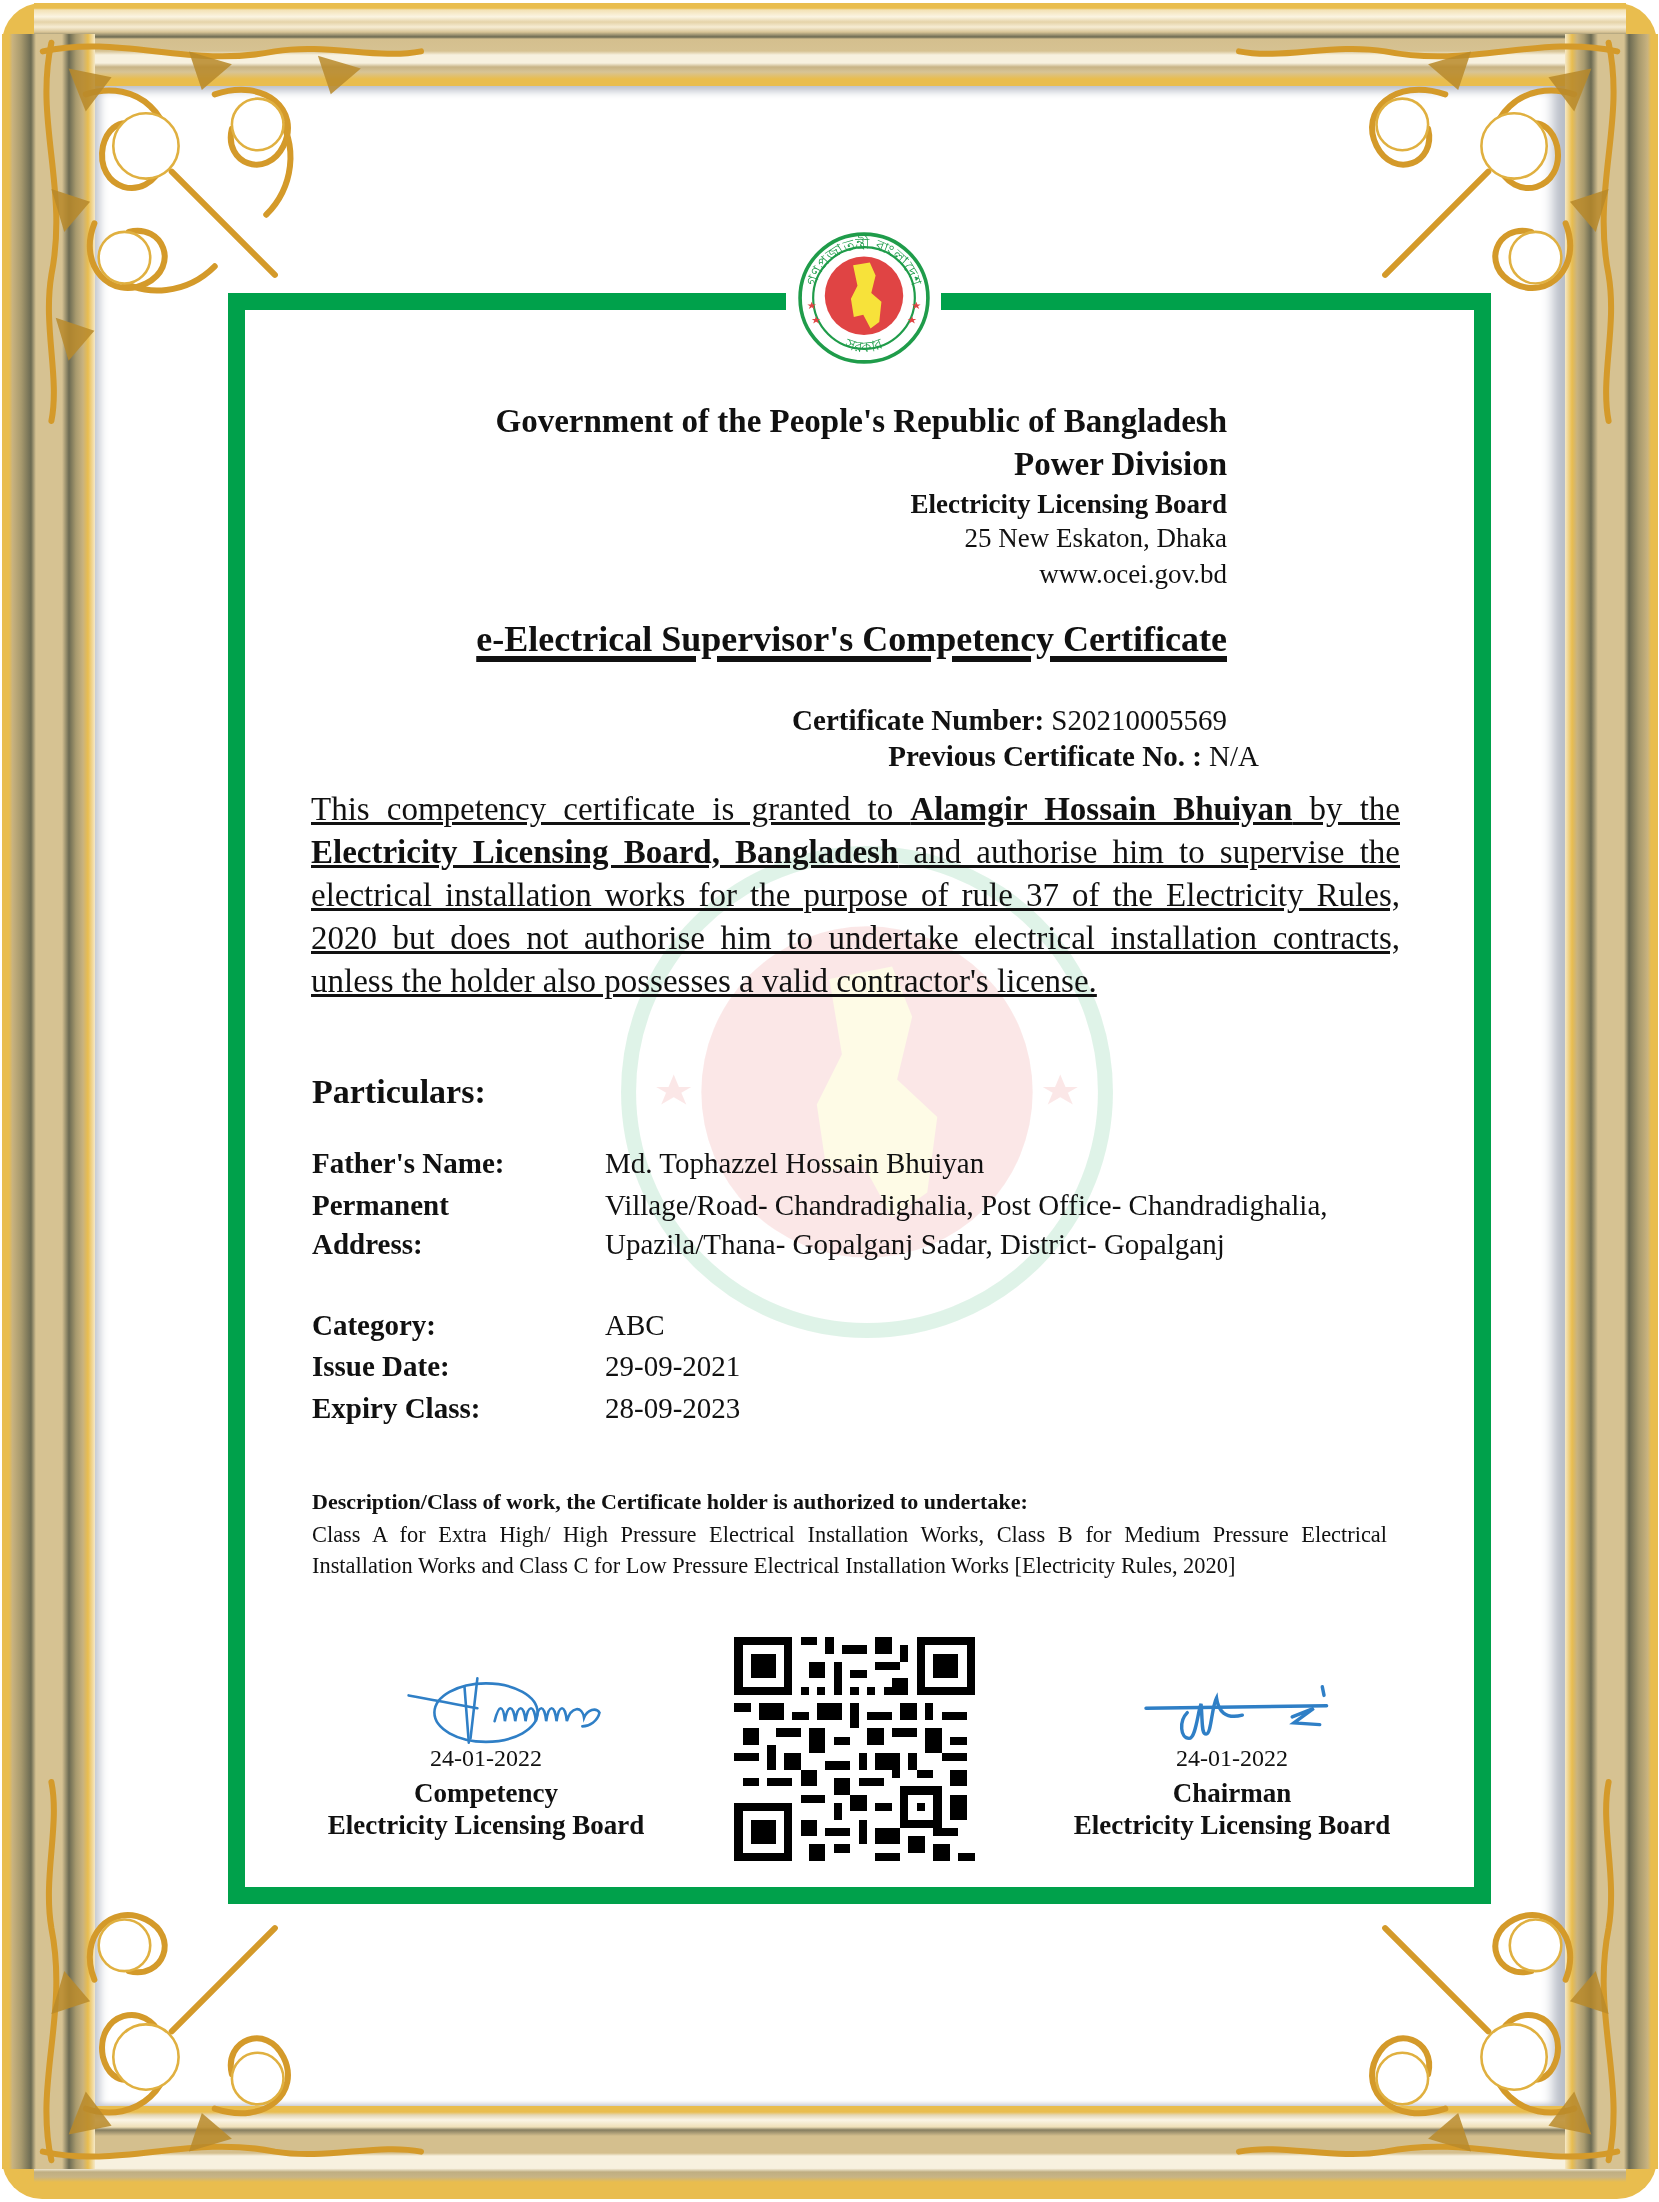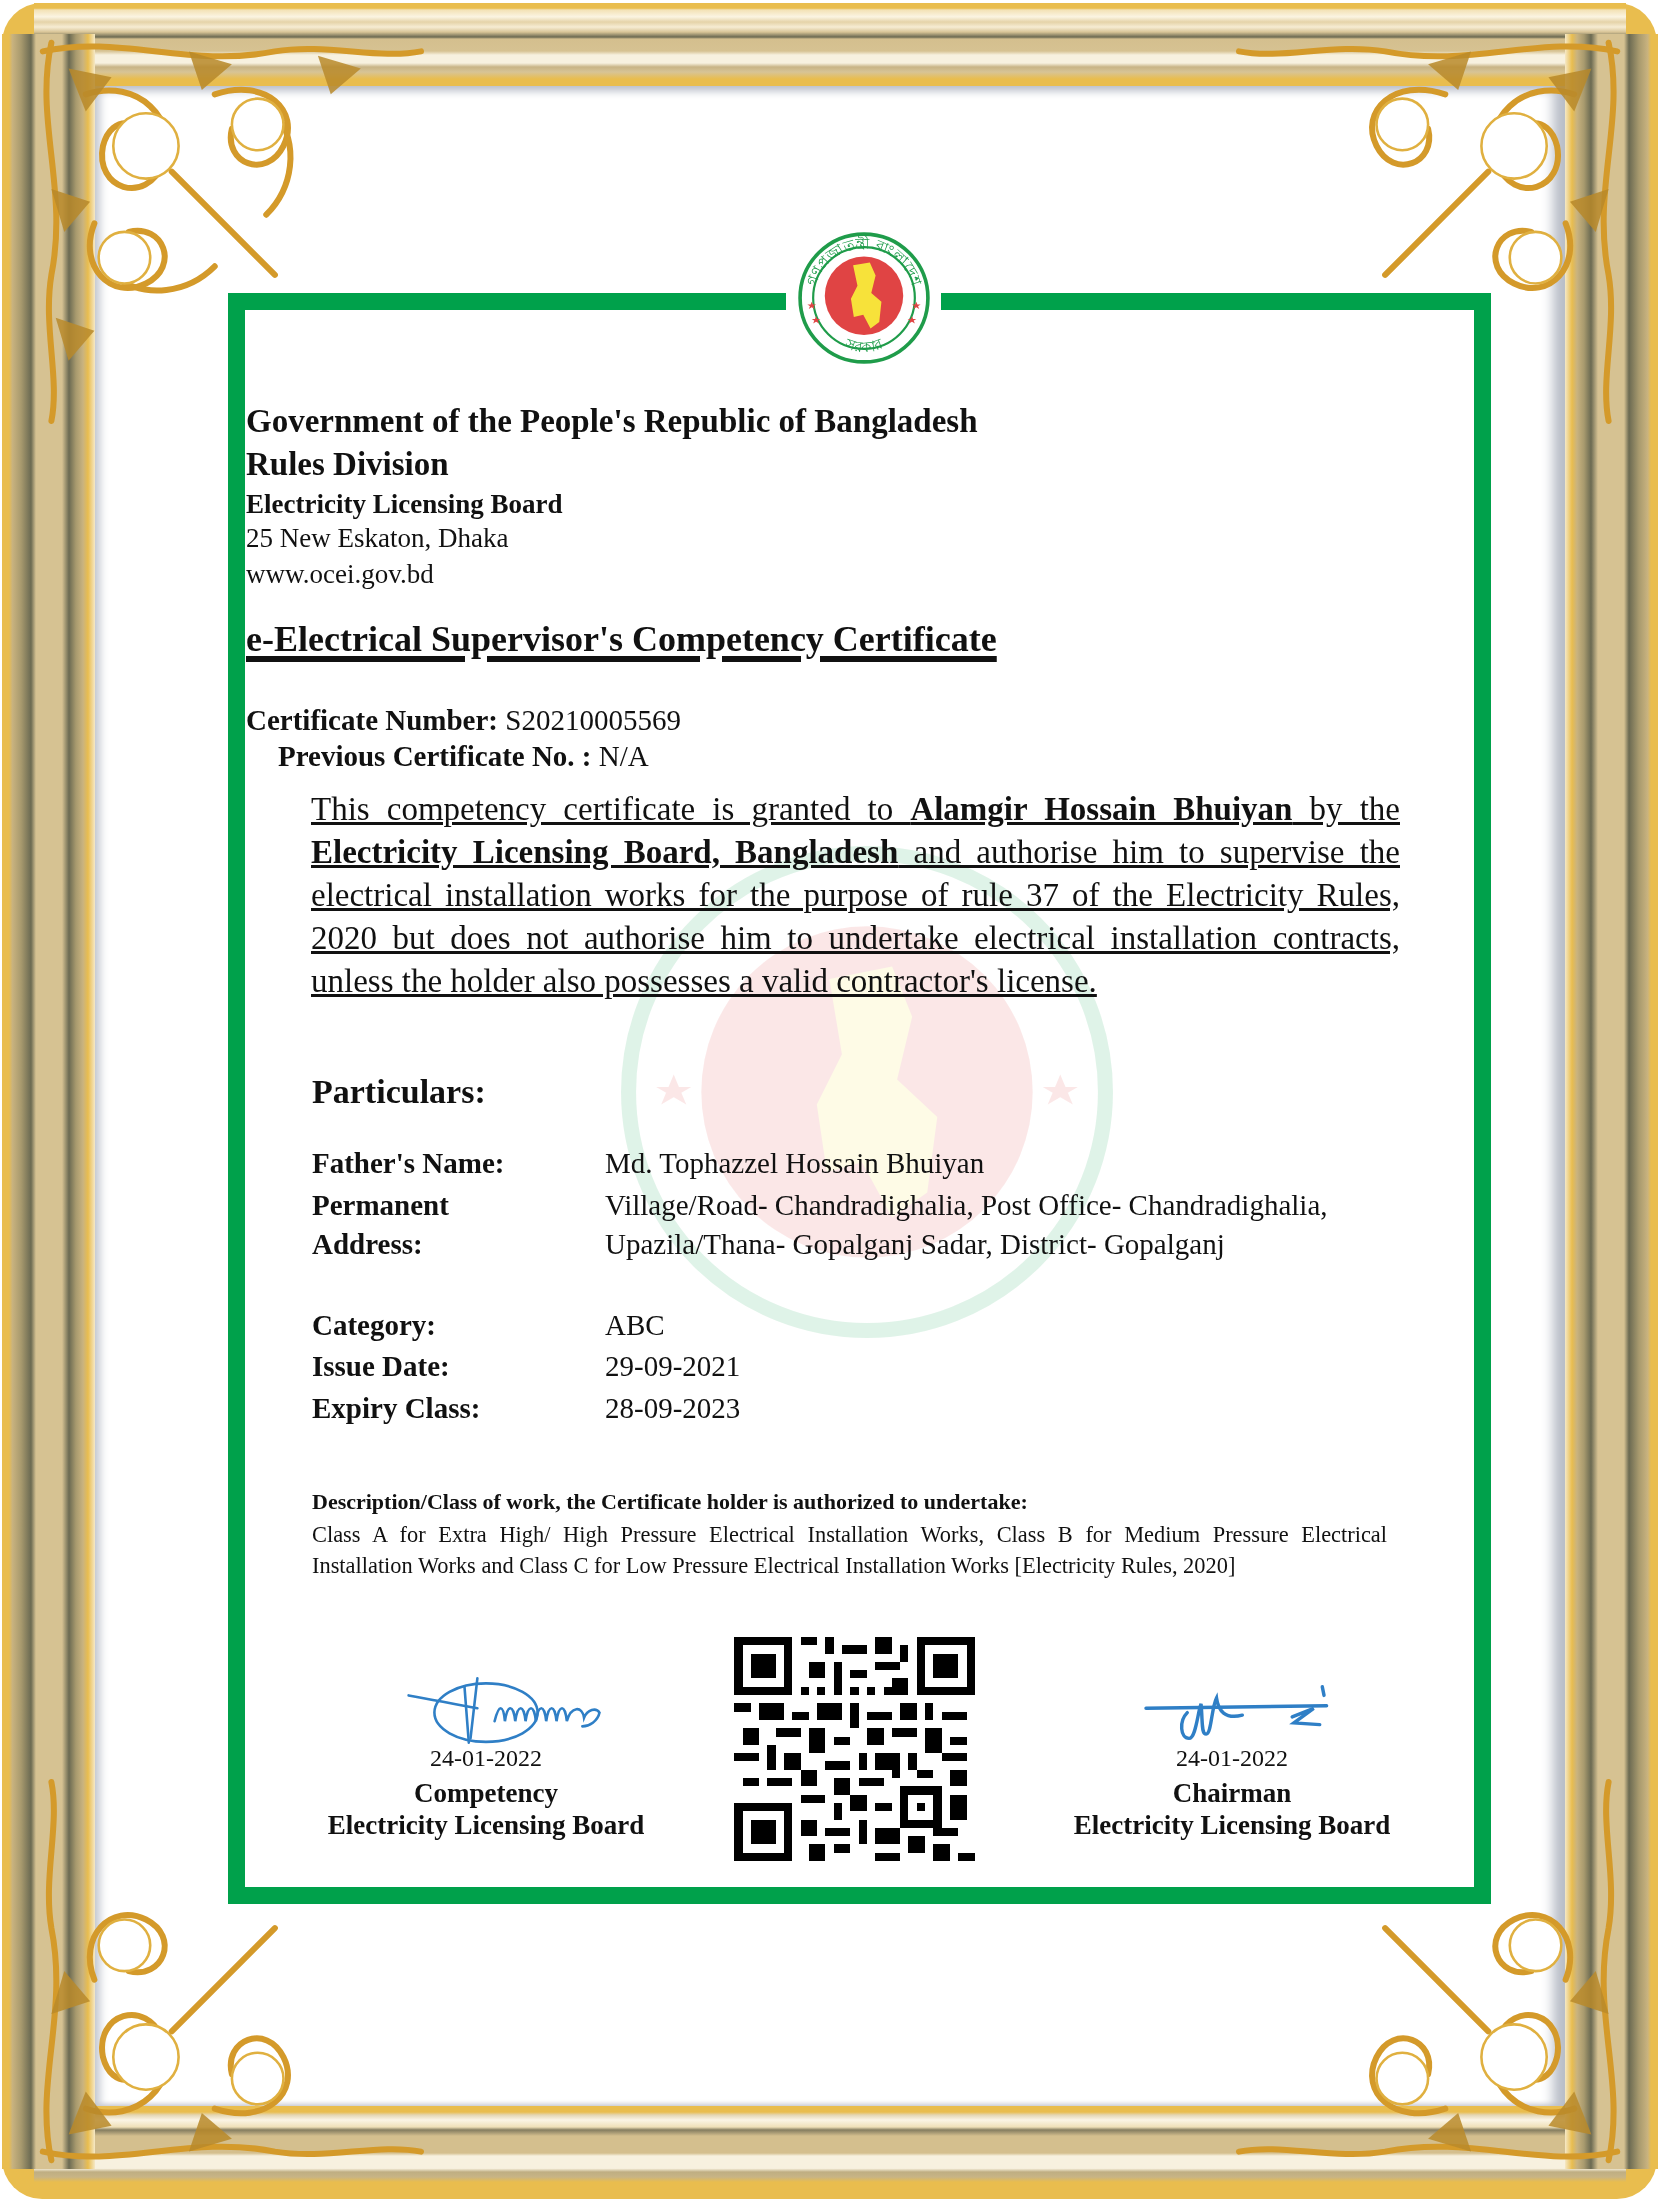--- a/index.html
+++ b/index.html
@@ -15,21 +15,21 @@
   .band-left{left:1.7px;background:linear-gradient(to right,#e9bd4e 0,#e9bd4e 6.9px,#c9b37f 10.3px,#a89a6e 19px,#6b6a52 29px,#d6c292 34px,#d6c292 60px,#6b6a52 67px,#a89a6e 74px,#c9b37f 81px,#e9bd4e 86px,#f5e8c6 93px);}
   .band-right{right:1.7px;background:linear-gradient(to left,#e9bd4e 0,#e9bd4e 6.9px,#c9b37f 10.3px,#a89a6e 19px,#6b6a52 29px,#d6c292 34px,#d6c292 60px,#6b6a52 67px,#a89a6e 74px,#c9b37f 81px,#e9bd4e 86px,#f5e8c6 93px);}
   .inner-white{left:95px;top:86px;width:1470px;height:2020px;background:#fff;box-shadow:inset 0 12px 8.6px -6.9px #b9bec8, inset 12px 0 8.6px -6.9px #c3c8d0, inset -19px 0 12px -6.9px #b9bec8, inset 0 -5.2px 5.2px -3.4px #c3c8d0;}
   .corner{width:447px;height:447px;}
   .corner svg{width:100%;height:100%;}
   
   .green-panel{left:228px;top:293px;width:1229px;height:1577px;border:17px solid #00a14b;background:transparent;}
   .emblem{left:786px;top:225px;width:155px;height:146px;background:#fff;display:flex;align-items:center;justify-content:center;}
   .watermark{left:616px;top:841px;width:502px;height:502px;opacity:0.12;}
   
-  .center{left:246px;width:996px;text-align:left;}
+  .center{left:231px;width:996px;text-align:right;}
   .hdr1{top:403px;font-size:33px;font-weight:bold;}
   .hdr2{top:446px;font-size:33px;font-weight:bold;}
   .hdr3{top:489px;font-size:27px;font-weight:bold;}
   .hdr4{top:523px;font-size:27px;}
   .hdr5{top:559px;font-size:27px;}
   .title{top:618px;font-size:36px;font-weight:bold;}
   .title span{text-decoration:underline;text-decoration-thickness:6px;text-underline-offset:5.2px;}
   .certno{top:704px;font-size:29px;}
   .prevno{top:740px;font-size:29px;padding-left:32px;}
   .certno b,.prevno b{font-weight:bold;margin-top:36px;}
@@ -176,21 +176,21 @@
         <path d="M162 130 l4 -10 l4 10 l-10 -6 h12 z"></path>
     </g>
     <path id="arcTop" d="M32 95 A68 68 0 0 1 168 95" fill="none"></path>
     <path id="arcBot" d="M55 150 A62 62 0 0 0 145 150" fill="none"></path>
     <text font-size="20" fill="#1f9c4a" font-family="DejaVu Sans, sans-serif"><textPath href="#arcTop" startOffset="50%" text-anchor="middle">গণপ্রজাতন্ত্রী বাংলাদেশ</textPath></text>
     <text font-size="20" fill="#1f9c4a" font-family="DejaVu Sans, sans-serif"><textPath href="#arcBot" startOffset="50%" text-anchor="middle">সরকার</textPath></text>
   </svg>
 </div>
 
 <div class="abs center hdr1">Government of the People's Republic of Bangladesh</div>
-<div class="abs center hdr2">Rules Division</div>
+<div class="abs center hdr2">Power Division</div>
 <div class="abs center hdr3">Electricity Licensing Board</div>
 <div class="abs center hdr4">25 New Eskaton, Dhaka</div>
 <div class="abs center hdr5">www.ocei.gov.bd</div>
 
 <div class="abs center title"><span>e-Electrical Supervisor's Competency Certificate</span></div>
 
 <div class="abs center certno">
   <b>Certificate Number:</b>
   <span>S20210005569</span>
 </div>

